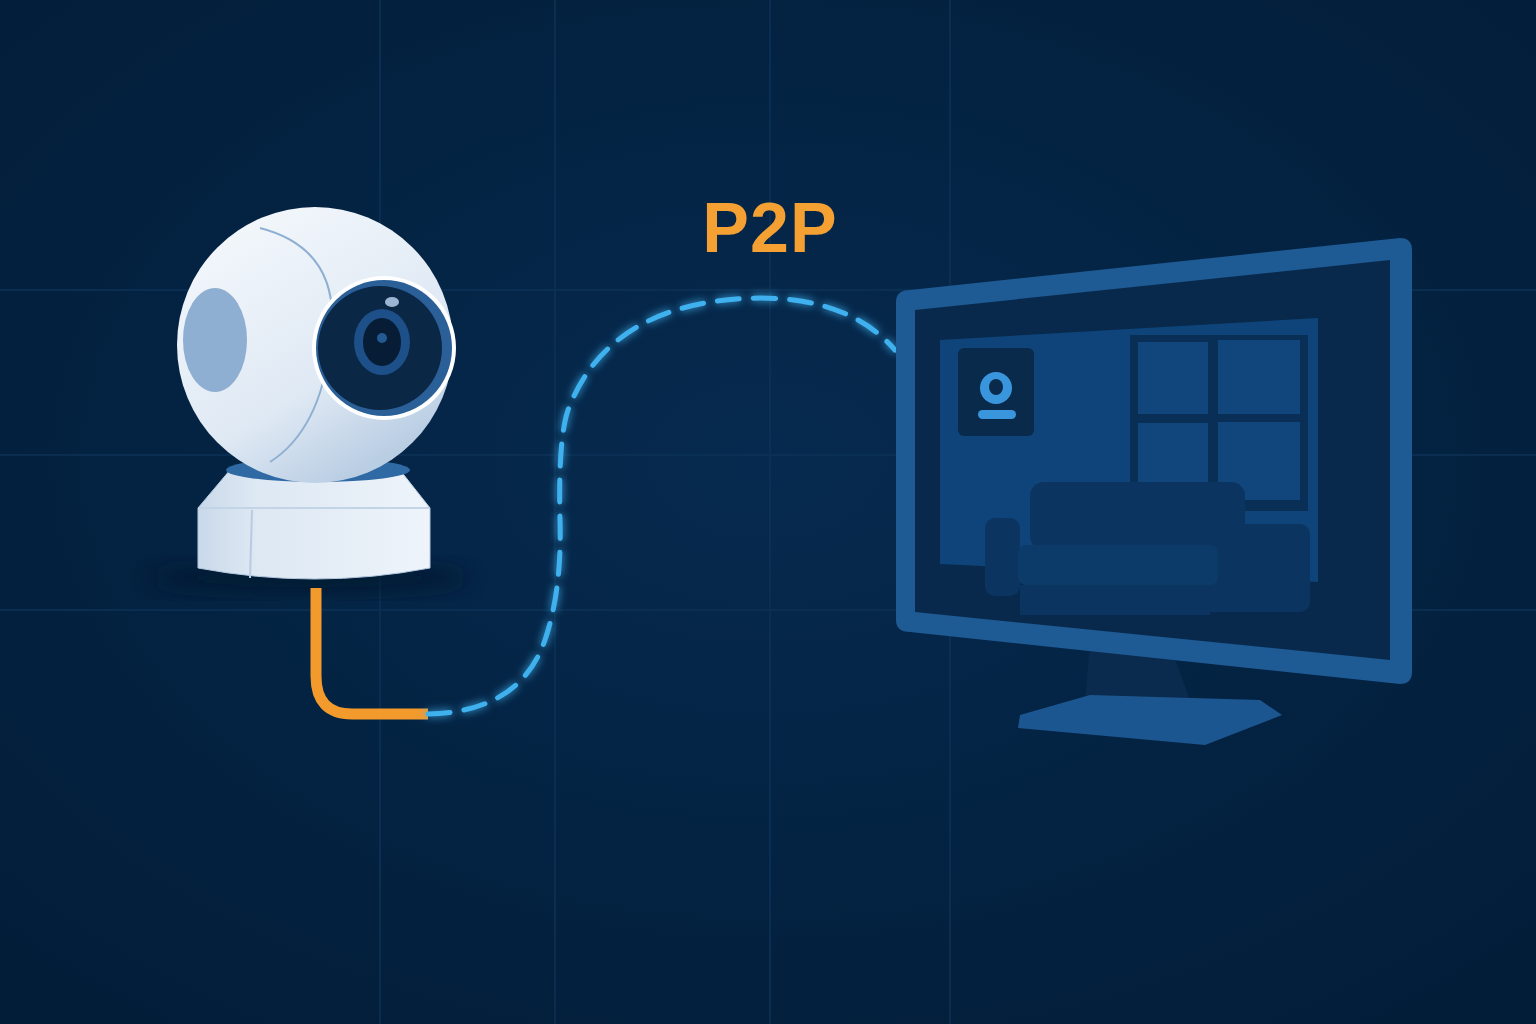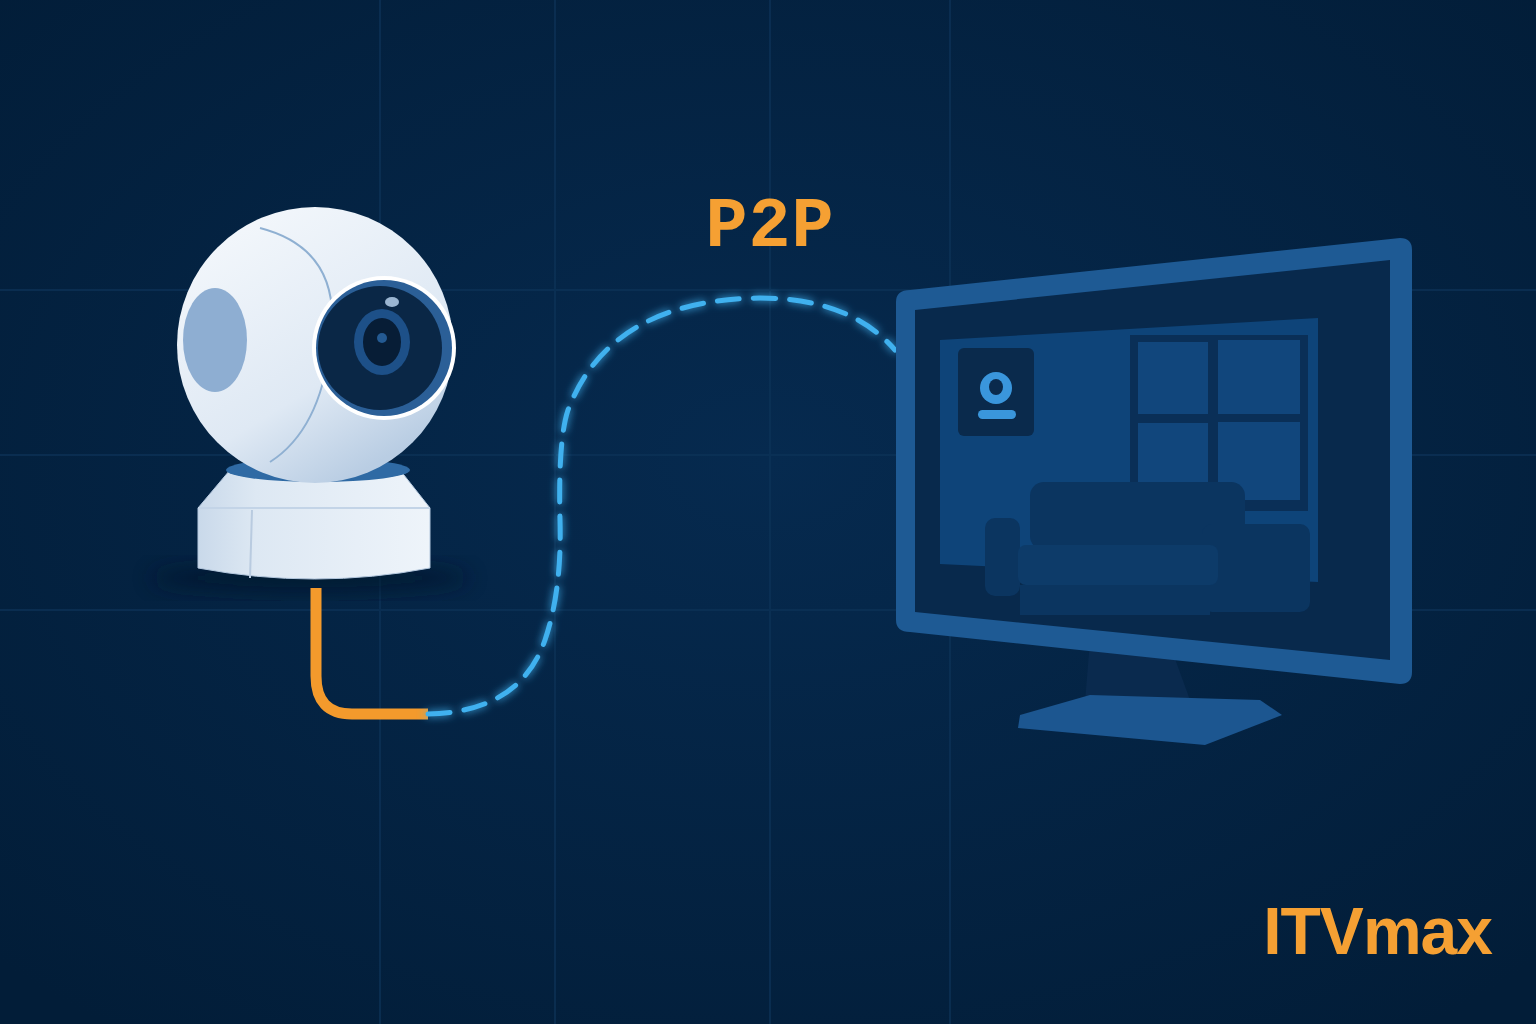--- a/index.html
+++ b/index.html
@@ -7,21 +7,20 @@
       width: 1536px; height: 1024px; overflow: hidden;
       background: #03213f;
       font-family: "Liberation Sans", "DejaVu Sans", sans-serif;
       position: relative;
     }
     #stage { position: absolute; left: 0; top: 0; width: 1536px; height: 1024px; }
     .title-p2p {
       position: absolute; left: 660px; top: 188px; width: 220px; text-align: center;
       font-size: 70px; font-weight: 700; letter-spacing: 1px;
       color: #f5a033;
-      font-family: Liberation Mono, monospace;
     }
     .tagline {
       position: absolute; left: 300px; top: 780px; width: 880px; text-align: center;
       font-size: 64px; font-weight: 700; color: #eef3f9; letter-spacing: 0px;
     }
     .brand {
       position: absolute; right: 44px; top: 893px;
       font-size: 66px; font-weight: 700; color: #f5a033; letter-spacing: -1px;
     }
   </style>
@@ -128,14 +127,13 @@
       <g>
         <rect x="958" y="348" width="76" height="88" rx="6" fill="#0a2a4c"></rect>
         <circle cx="996" cy="388" r="16" fill="#3a96dc"></circle>
         <ellipse cx="996" cy="387" rx="7" ry="8" fill="#0a2a4c"></ellipse>
         <rect x="978" y="410" width="38" height="9" rx="4.5" fill="#3a96dc"></rect>
       </g>
     </g>
   </svg>
 
   <div class="title-p2p">P2P</div>
-  <div class="brand">ITVmax</div>
 </div>
 
 </body></html>

